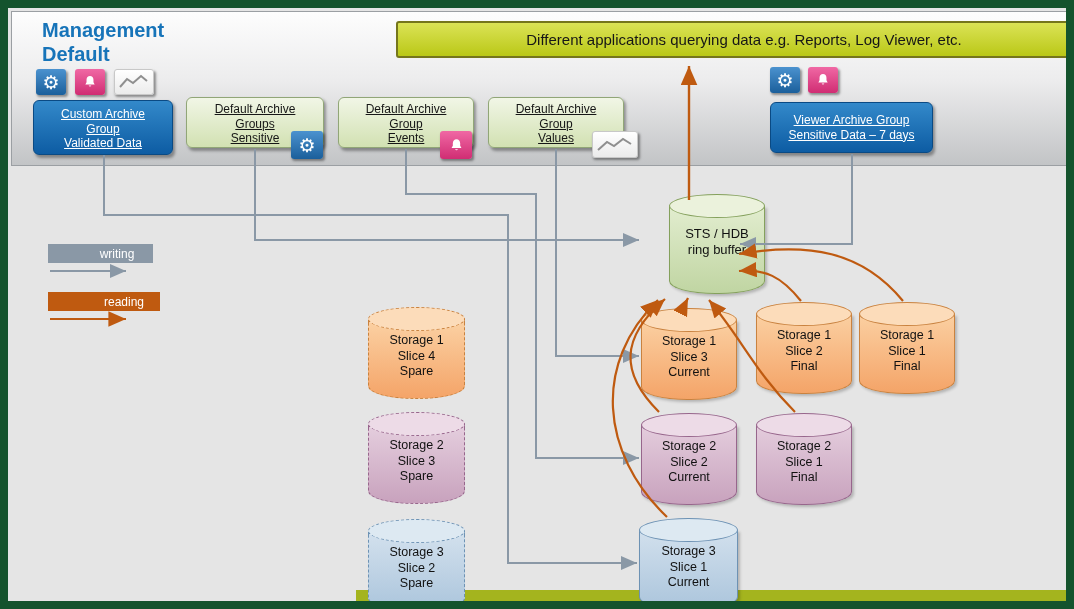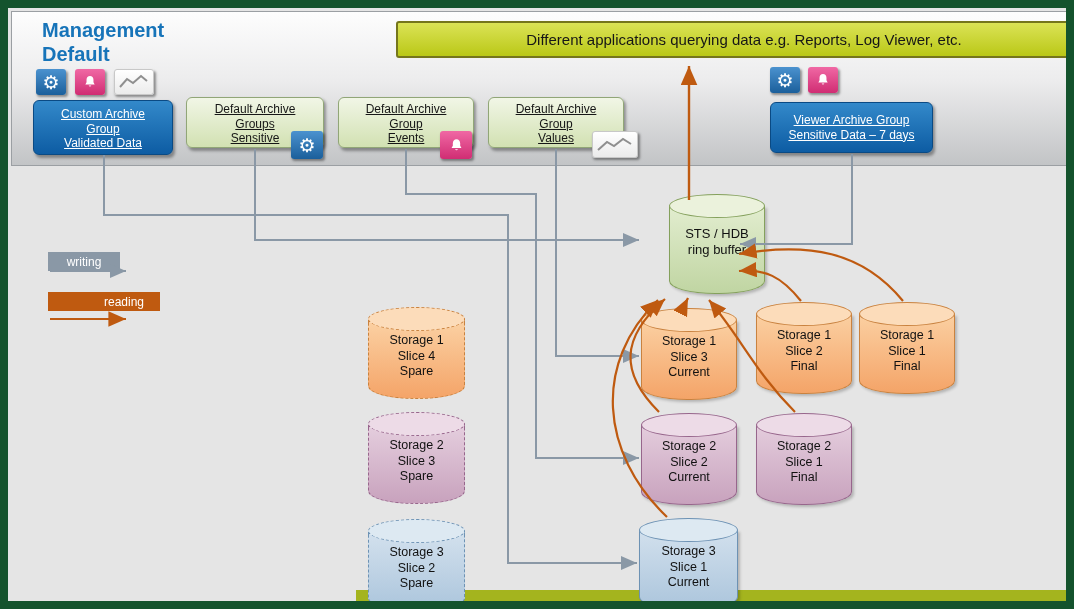--- a/index.html
+++ b/index.html
@@ -137,21 +137,21 @@
     <svg width="38" height="18" viewBox="0 0 38 18">
       <polyline points="2,14 11,6 18,10 27,3 35,8" fill="none" stroke="#8f8f8f" stroke-width="2"></polyline>
     </svg>
   </div>
 
   <div class="grp grp-blue" style="left:762px;top:94px;width:163px;height:51px;padding-top:10px;">
     <div>Viewer Archive Group</div>
     <div>Sensitive Data – 7 days</div>
   </div>
 
-  <div class="leg leg-writing" style="left:40px;top:244px;">
+  <div class="leg leg-writing" style="left:40px;top:236px;padding-left:33px;">
     <span>writing</span>
   </div>
   <div class="leg leg-reading" style="left:40px;top:284px;padding-left:40px;">
     <span>reading</span>
   </div>
 
   <div class="cyl cyl-green" style="left:633px;top:186px;width:96px;height:100px;margin-left:28px;">
     <div class="cbody"></div>
     <div class="ctop"></div>
     <div class="ctxt" style="top:32px;font-size:13px;">

